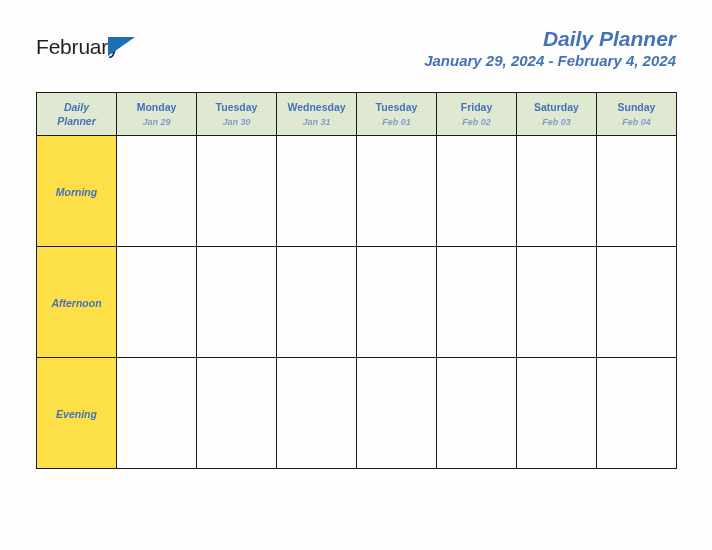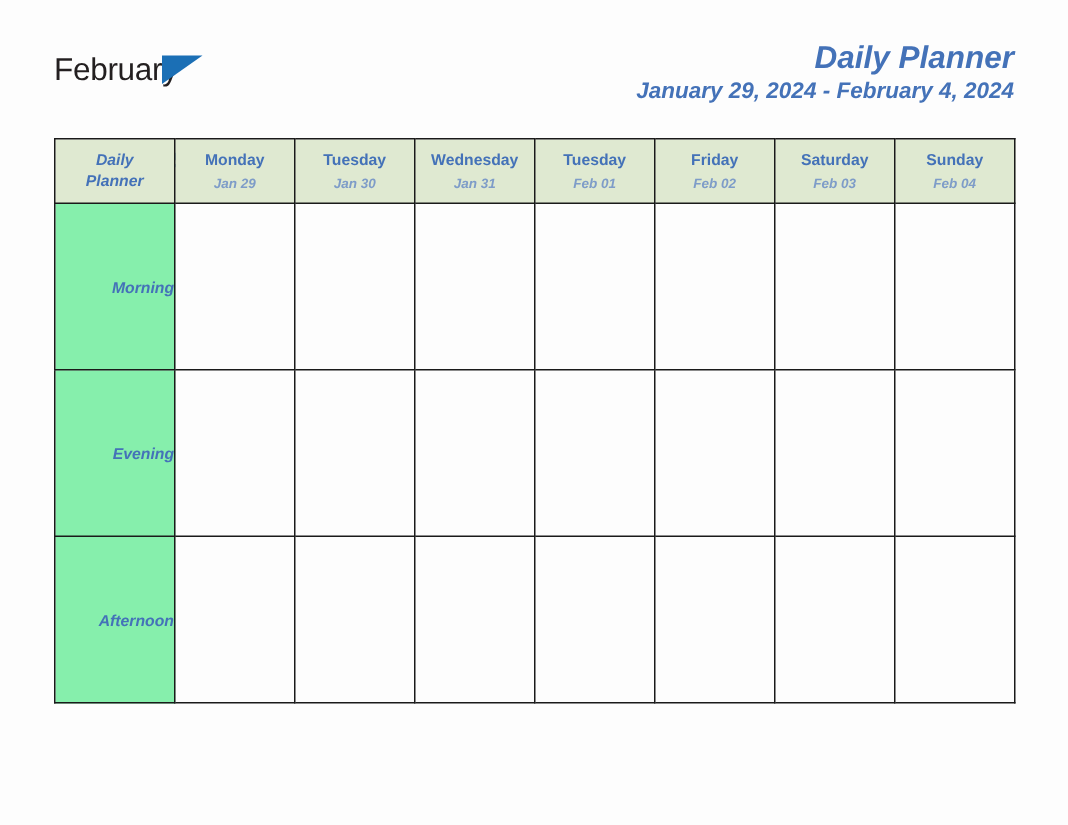--- a/index.html
+++ b/index.html
@@ -133,22 +133,22 @@
     color: #7e9cc8;
     line-height: 14px;
   }
 
   tbody td {
     height: 110px;
     vertical-align: middle;
     background: #fdfdfd;
   }
   td.rowlabel {
-    background: #86efac;
-    text-align: right;
+    background: #fde047;
+    text-align: center;
   }
   .rowlabel-text {
     font-size: 10.5px;
     font-weight: bold;
     font-style: italic;
     color: #4472b8;
   }
   td.slot {
     background: #fdfdfd;
   }
@@ -232,39 +232,39 @@
         <td class="slot"></td>
         <td class="slot"></td>
         <td class="slot"></td>
         <td class="slot"></td>
         <td class="slot"></td>
         <td class="slot"></td>
       </tr>
 
       <tr>
         <td class="rowlabel">
+          <span class="rowlabel-text">Afternoon</span>
+        </td>
+        <td class="slot"></td>
+        <td class="slot"></td>
+        <td class="slot"></td>
+        <td class="slot"></td>
+        <td class="slot"></td>
+        <td class="slot"></td>
+        <td class="slot"></td>
+      </tr>
+
+      <tr>
+        <td class="rowlabel">
           <span class="rowlabel-text">Evening</span>
         </td>
         <td class="slot"></td>
         <td class="slot"></td>
         <td class="slot"></td>
         <td class="slot"></td>
         <td class="slot"></td>
         <td class="slot"></td>
         <td class="slot"></td>
       </tr>
-
-      <tr>
-        <td class="rowlabel">
-          <span class="rowlabel-text">Afternoon</span>
-        </td>
-        <td class="slot"></td>
-        <td class="slot"></td>
-        <td class="slot"></td>
-        <td class="slot"></td>
-        <td class="slot"></td>
-        <td class="slot"></td>
-        <td class="slot"></td>
-      </tr>
     </tbody>
   </table>
 
 </div>
 
 </body></html>

